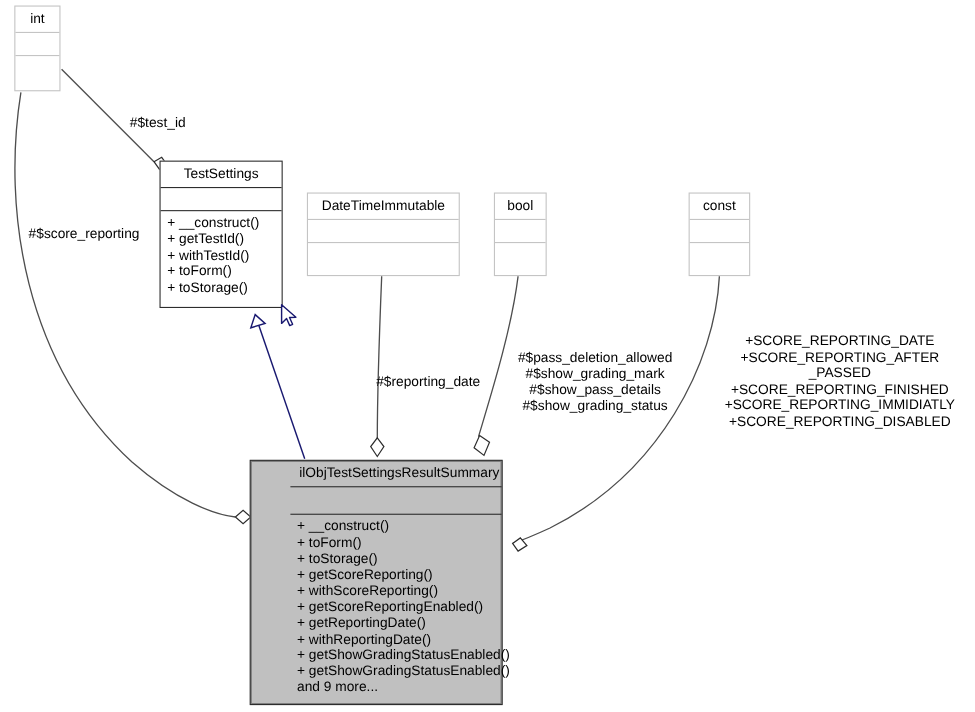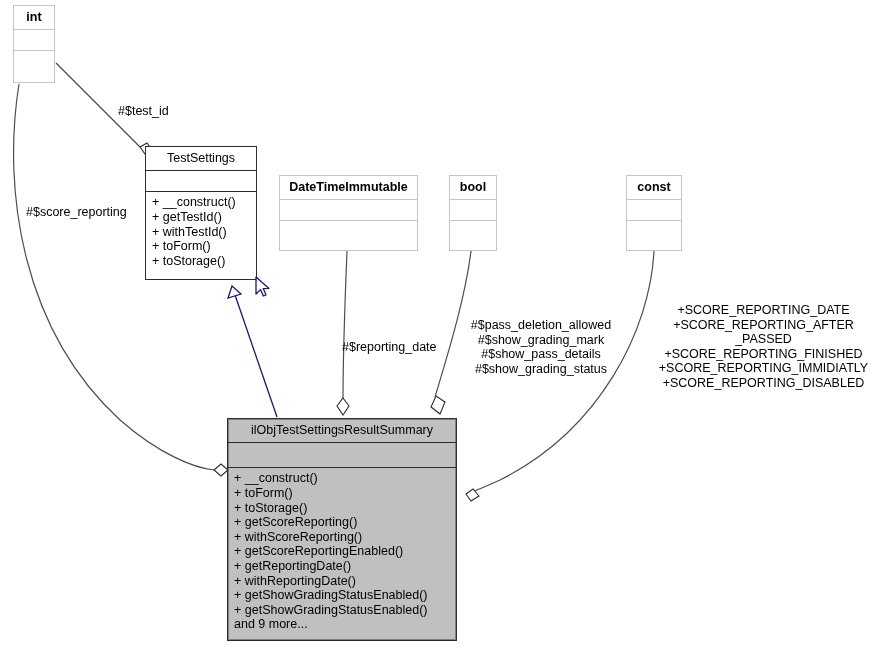--- a/index.html
+++ b/index.html
@@ -38,21 +38,20 @@
   
   .uml-box {
     position: absolute;
     box-sizing: border-box;
     background: #ffffff;
     display: flex;
     flex-direction: column;
   }
   .uml-box.plain {
     border: 1px solid #c4c4c4;
-    font-weight: bold;
   }
   .uml-box.solid {
     border: 1px solid #2d2d2d;
   }
   .uml-box.focus {
     border: 1px solid #2d2d2d;
     background: #c0c0c0;
     box-shadow: 0 0 0 1px #7f7f7f inset;
   }
 
@@ -172,21 +171,21 @@
     <div class="uml-attrs uml-empty-row"></div>
     <div class="uml-ops uml-empty-row"></div>
   </div>
 
   <div class="uml-box plain" style="left:626px; top:175px; width:56px; height:76px;">
     <div class="uml-title">const</div>
     <div class="uml-attrs uml-empty-row"></div>
     <div class="uml-ops uml-empty-row"></div>
   </div>
 
-  <div class="uml-box focus" style="left:227px; top:418px; width:230px; height:223px;">
+  <div class="uml-box focus" style="left:227px; top:418px; width:230px; height:223px;padding-left:36px;">
     <div class="uml-title">ilObjTestSettingsResultSummary</div>
     <div class="uml-attrs uml-empty-row" style="min-height:24px;"></div>
     <div class="uml-ops">
       <div class="op-line">+ __construct()</div>
       <div class="op-line">+ toForm()</div>
       <div class="op-line">+ toStorage()</div>
       <div class="op-line">+ getScoreReporting()</div>
       <div class="op-line">+ withScoreReporting()</div>
       <div class="op-line">+ getScoreReportingEnabled()</div>
       <div class="op-line">+ getReportingDate()</div>

